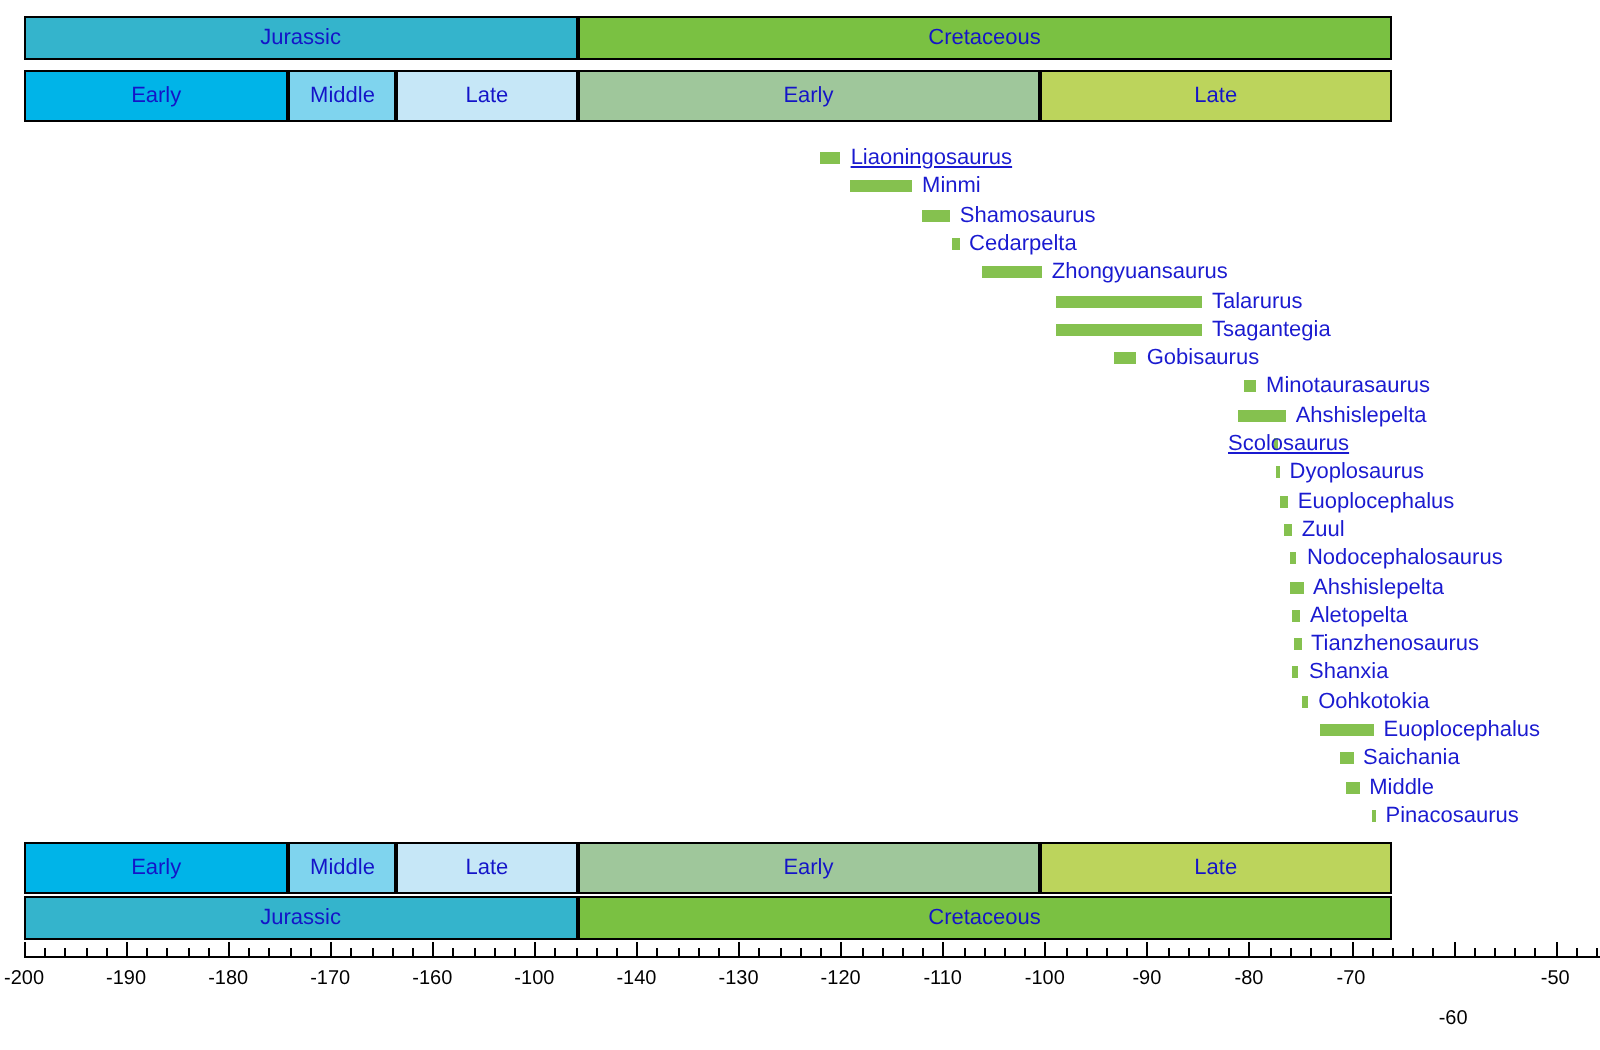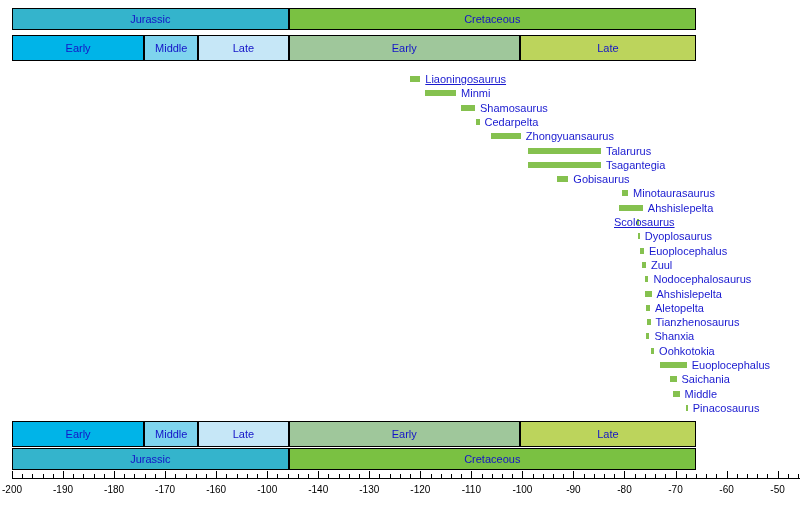--- a/index.html
+++ b/index.html
@@ -314,17 +314,17 @@
       <div class="tick-label" style="left: 216.16px; top: 484px; text-align: right;">-160</div>
       <div class="tick-label" style="left: 267.2px; top: 484px;">-100</div>
       <div class="tick-label" style="left: 318.24px; top: 484px;">-140</div>
       <div class="tick-label" style="left: 369.28px; top: 484px;">-130</div>
       <div class="tick-label" style="left: 420.32px; top: 484px;">-120</div>
       <div class="tick-label" style="left: 471.36px; top: 484px;">-110</div>
       <div class="tick-label" style="left: 522.4px; top: 484px;">-100</div>
       <div class="tick-label" style="left: 573.44px; top: 484px;">-90</div>
       <div class="tick-label" style="left: 624.48px; top: 484px;">-80</div>
       <div class="tick-label" style="left: 675.52px; top: 484px;">-70</div>
-      <div class="tick-label" style="left: 726.56px; top: 484px;">-60</div>
+      <div class="tick-label" style="left: 726.56px; top: 504px;">-60</div>
       <div class="tick-label" style="left: 777.6px; top: 484px;">-50</div>
     </div>
 
 </div>
 
 </body></html>

